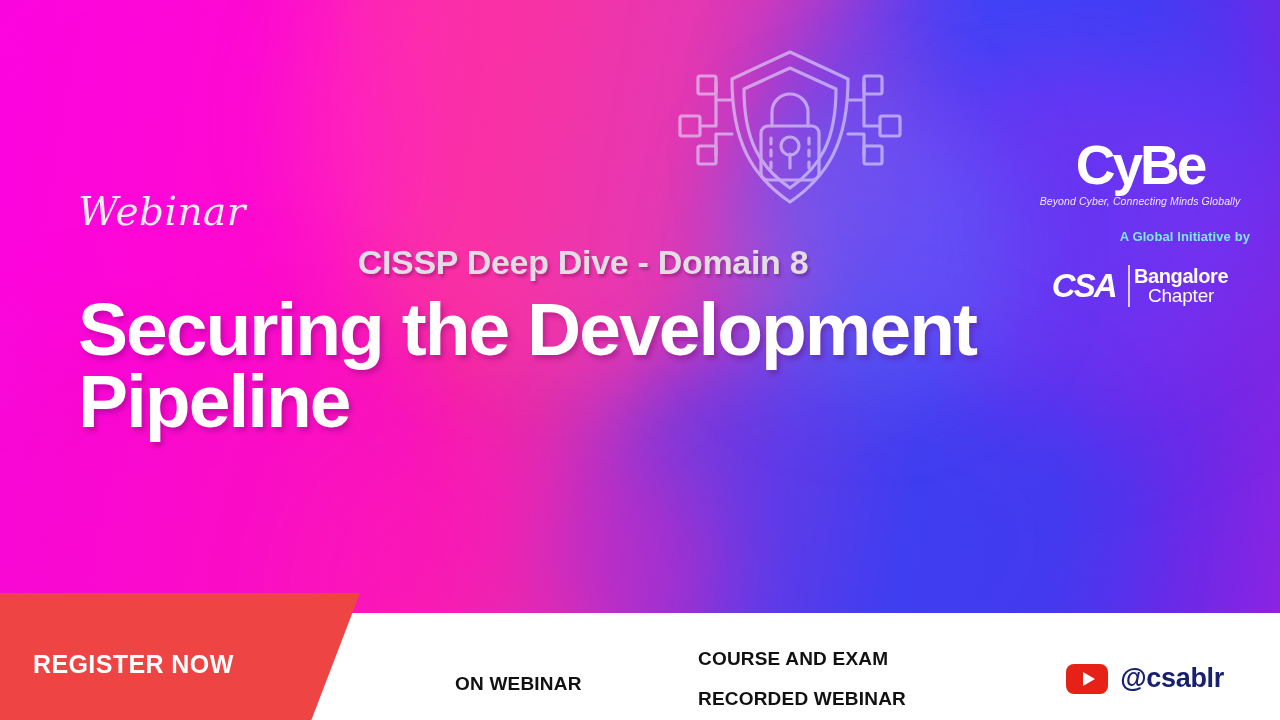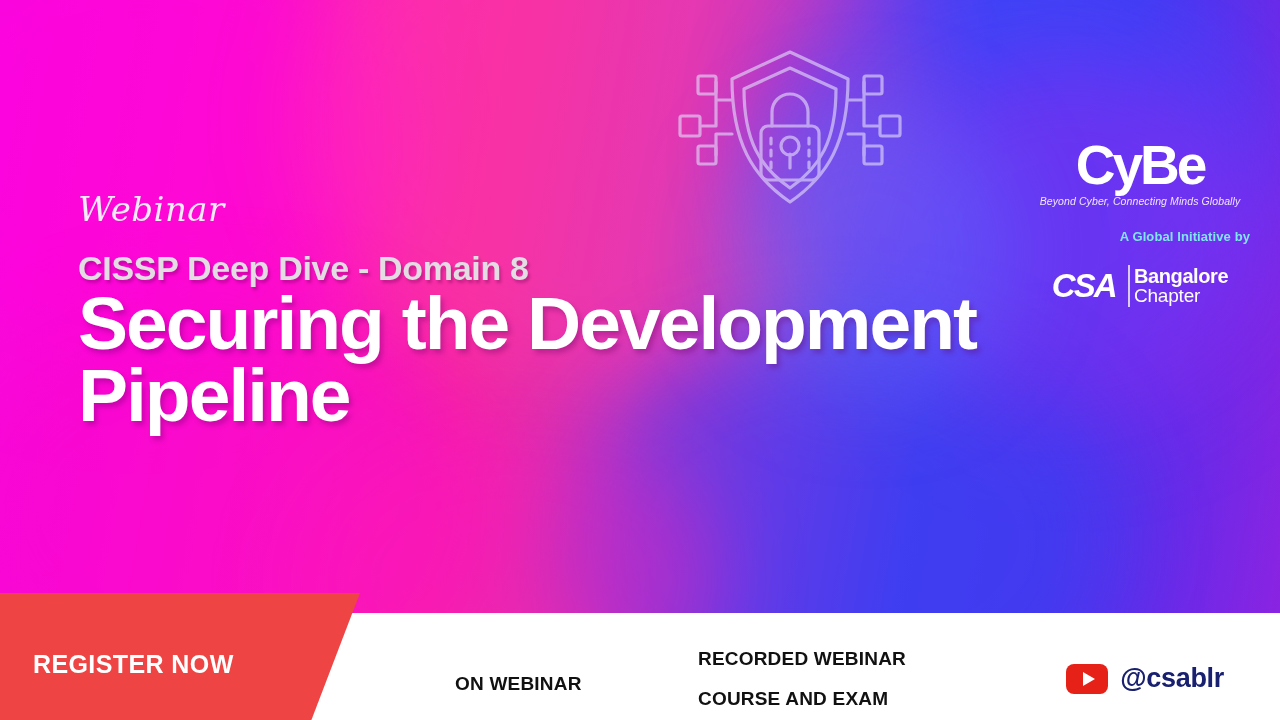--- a/index.html
+++ b/index.html
@@ -59,33 +59,35 @@
     width:228px; height:178px;
     opacity:.62;
   }
 
   
   .copy { position:absolute; left:78px; top:192px; width:1010px; }
   .eyebrow {
     font-family:"DejaVu Serif", serif;
     font-style:italic;
     font-weight:400;
-    font-size:34px;
+    font-size:39px;
     letter-spacing:.5px;
     color:#f2eaf5;
     line-height:1;
-    margin-bottom:25px;
+    margin-bottom:14px;
   }
   .subtitle {
     font-weight:bold;
     font-size:34px;
     letter-spacing:-0.3px;
     color:#e3dde3;
     line-height:1.05;
     text-shadow:2px 3px 3px rgba(90,0,70,.32);
+    margin-bottom:12px;
+    text-align:center;
   }
   .headline {
     font-weight:bold;
     font-size:75px;
     line-height:.96;
     letter-spacing:-2px;
     color:#ffffff;
     text-shadow:3px 4px 5px rgba(90,0,90,.30);
   }
 
@@ -127,21 +129,21 @@
     font-style:italic;
     letter-spacing:-2px;
     color:#ffffff;
     padding-right:13px;
   }
   .csa-divider {
     width:1.5px; height:42px;
     background:rgba(255,255,255,.75);
   }
   .chapter-block {
-    padding-left:4px; text-align:left; line-height:1.02;
+    padding-left:4px; text-align:center; line-height:1.02;
   }
   .chapter-line1 {
     font-weight:bold; font-size:20px; color:#ffffff; letter-spacing:-.4px;
   }
   .chapter-line2 {
     font-weight:400; font-size:19px; color:#ffffff; letter-spacing:-.2px;
   }
 
   
   .footer {
@@ -262,22 +264,22 @@
 
   <div class="footer">
 
     <div class="register-band">
       <div class="register-label">REGISTER NOW</div>
     </div>
 
     <div class="on-demand">ON WEBINAR</div>
 
     <div class="rec-lines">
+      <div>COURSE AND EXAM</div>
       <div>RECORDED WEBINAR</div>
-      <div>COURSE AND EXAM</div>
     </div>
 
     <div class="yt-row">
       <div class="yt-icon">
         <div class="yt-tri"></div>
       </div>
       <div class="yt-handle">@csablr</div>
     </div>
 
   </div>

